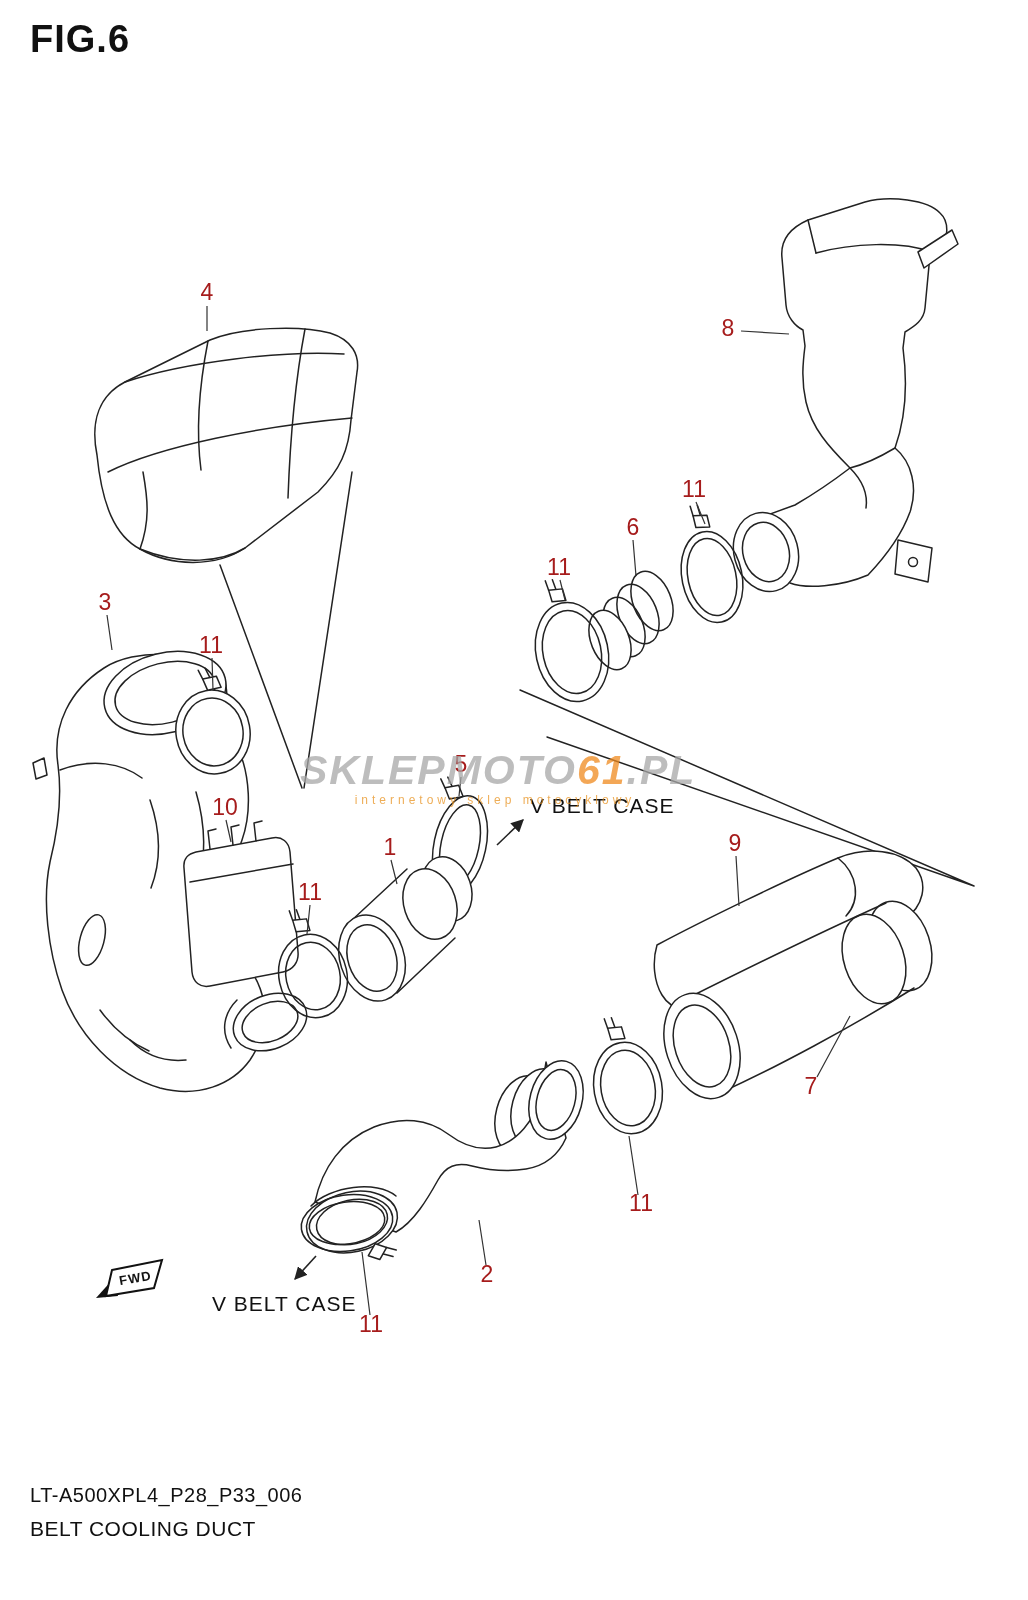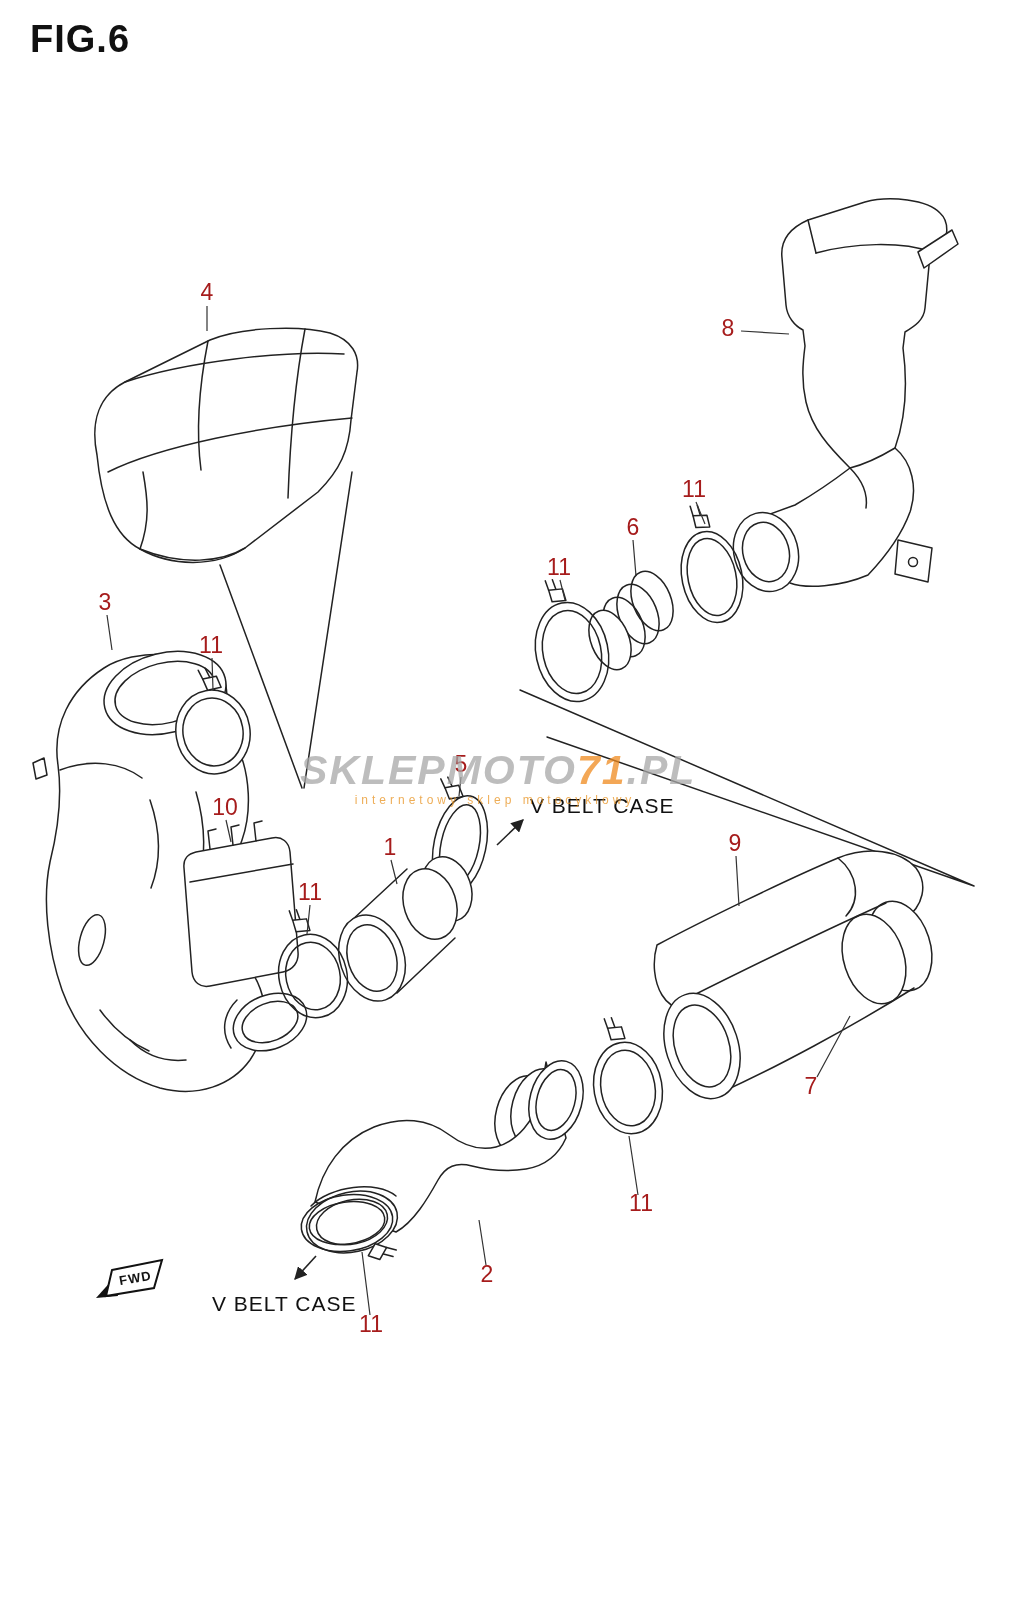--- a/index.html
+++ b/index.html
@@ -204,18 +204,22 @@
     <text class="note" x="212" y="1311">V BELT CASE</text>
 
     <g>
       <polygon points="96,1298 114,1278 118,1296" fill="#111"></polygon>
       <path d="M112,1270 L162,1260 L154,1288 L106,1296 Z" fill="#fff" stroke="#111" stroke-width="2"></path>
       <text class="fwd-text" x="119" y="1283" transform="rotate(-10 133 1278)">FWD</text>
     </g>
   </svg>
 
   <div class="watermark">
-    <div class="wm-brand"><span>SKLEPMOTO</span><span class="wm-accent">71</span><span>.PL</span></div>
+    <div class="wm-brand"><span>SKLEPMOTO</span><span class="wm-accent">61</span><span>.PL</span></div>
     <div class="wm-tagline">internetowy sklep motocyklowy</div>
   </div>
 
+  <div class="footer">
+    <div class="footer-code">LT-A500XPL4_P28_P33_006</div>
+    <div class="footer-title">BELT COOLING DUCT</div>
+  </div>
 
 </div>
 
 </body></html>

